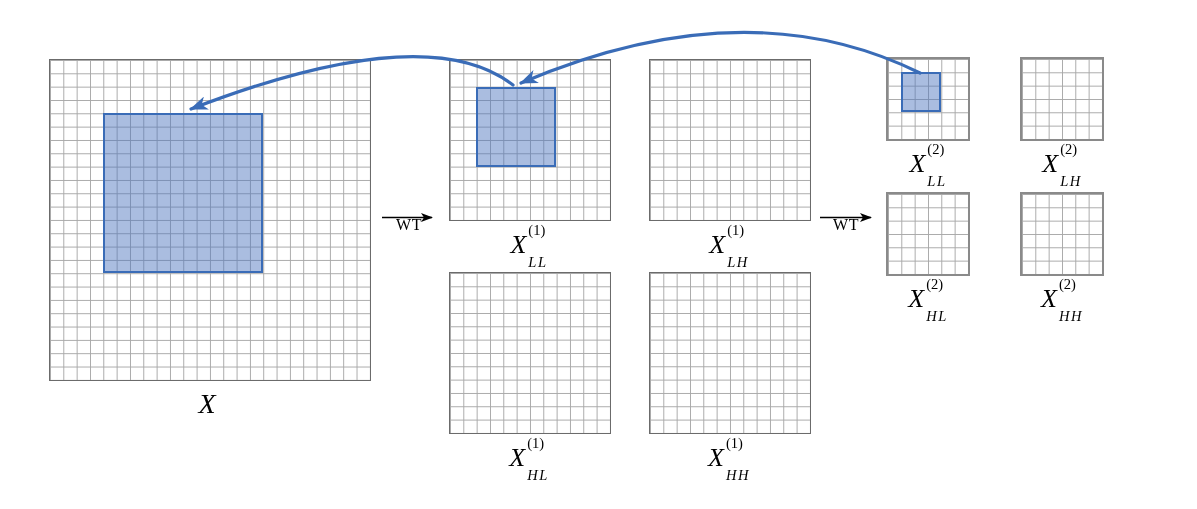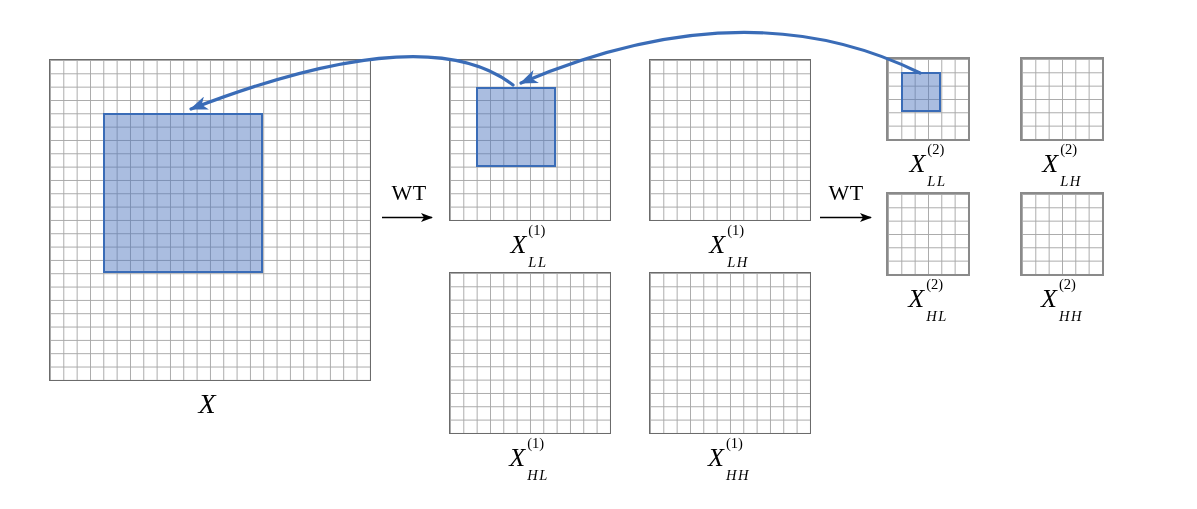--- a/index.html
+++ b/index.html
@@ -46,23 +46,24 @@
     line-height:1.08;
     text-align:left;
   }
   .msup{ display:block; font-style:normal; }
   .msub{ display:block; font-style:italic; letter-spacing:1.5px;margin-top:16px; }
   .biglabel{ font-size:28px; }
   
   .wtlabel{
     position:absolute;
     transform:translate(-50%,-50%);
-    font-size:22px;
+    font-size:16px;
     color:#000;
     letter-spacing:0.5px;
+    margin-top:32px;
   }
   
   .overlay{
     position:absolute;
     left:0;top:0;
     width:1197px;height:509px;
     pointer-events:none;
   }
   .blue-arrow{ stroke:#3a6cb7; stroke-width:3.2; fill:none; stroke-linecap:round; }
   .black-arrow{ stroke:#000000; stroke-width:1.6; fill:none; }

